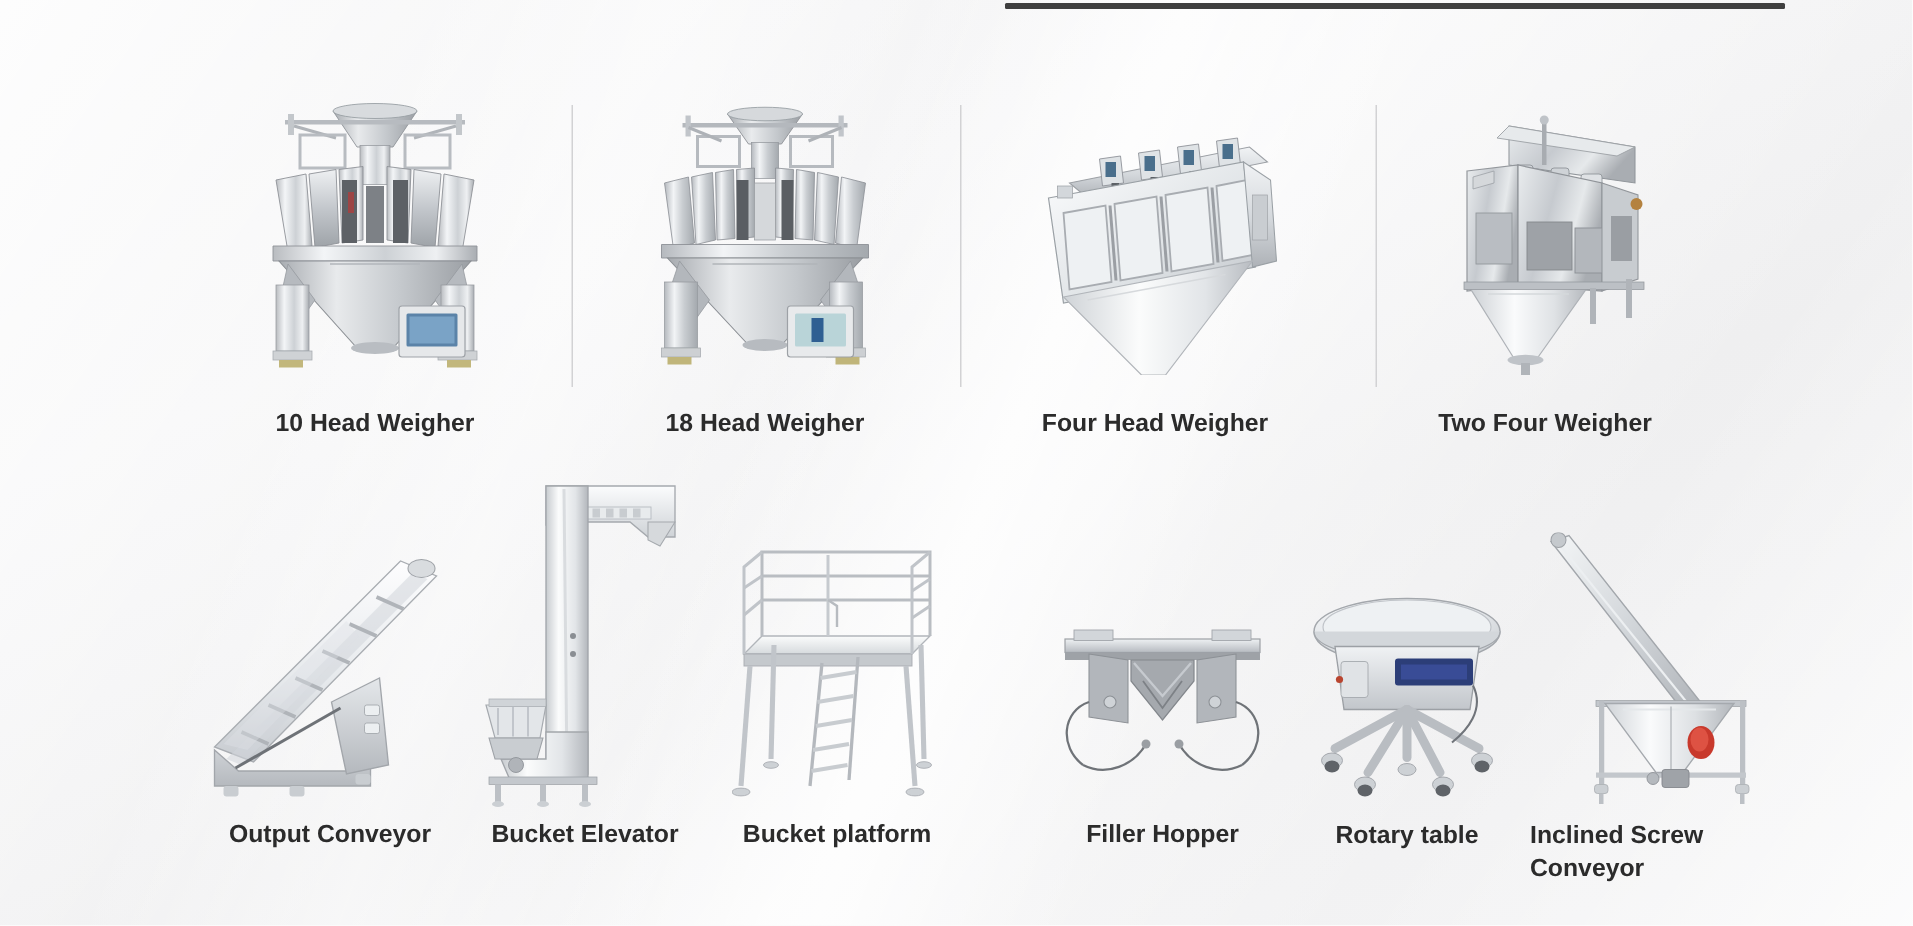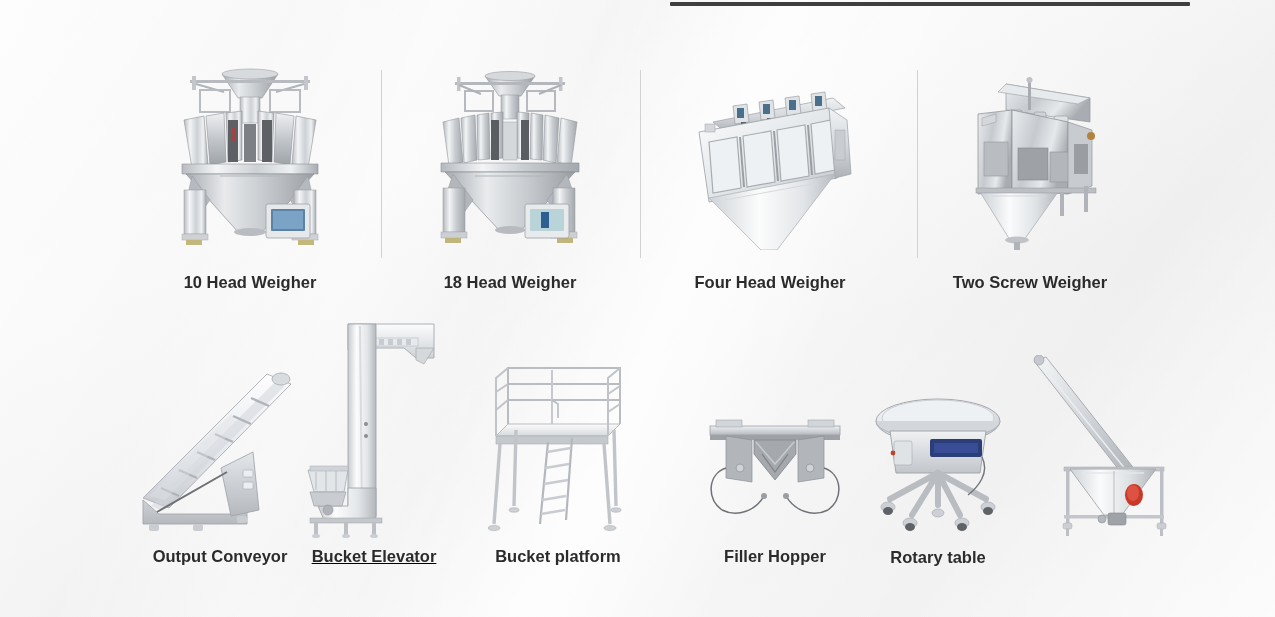--- a/index.html
+++ b/index.html
@@ -110,21 +110,21 @@
   .item2 .art2 {
     display: flex;
     align-items: flex-end;
     justify-content: center;
   }
   .item2 .cap {
     margin-top: 8px;
   }
 
   .p-output   { left: 20px;  top: 28px;  width: 180px; }
-  .p-bucket   { left: 176px; top: 0px;   width: 176px; text-decoration: underline; }
+  .p-bucket   { left: 192px; top: 0px;   width: 176px; }
   .p-platform { left: 358px; top: 40px;  width: 180px; }
   .p-timing   { left: 580px; top: 90px;  width: 170px; }
   .p-rotary   { left: 740px; top: 66px;  width: 176px; }
   .p-screw    { left: 910px; top: 35px;  width: 190px; }
 
   .p-output .art2   { height: 192px; }
   .p-bucket .art2   { height: 220px; }
   .p-platform .art2 { height: 180px; }
   .p-timing .art2   { height: 130px; }
   .p-rotary .art2   { height: 155px; }
@@ -401,21 +401,21 @@
           <path d="M30 118 L108 118 L74 166 L60 166 Z" fill="url(#fun4)" stroke="#aeb2b7" stroke-width="0.8"></path>
           <path d="M42 122 L96 122" stroke="#d5d8db" stroke-width="1"></path>
           <ellipse cx="67" cy="166" rx="12" ry="3.5" fill="#bfc3c8"></ellipse>
           <rect x="64" y="168" width="6" height="8" fill="#b0b4b9"></rect>
 
           <rect x="26" y="114" width="120" height="5" fill="#bcc0c5" stroke="#93979c" stroke-width="0.5"></rect>
           <rect x="110" y="118" width="4" height="24" fill="#b0b4b9"></rect>
           <rect x="134" y="112" width="4" height="26" fill="#b0b4b9"></rect>
         </svg>
       </div>
-      <div class="cap cap1">Two Screw Weigher</div>
+      <div class="cap cap1">Two Four Weigher</div>
     </div>
   </div>
 
   <div class="row2">
 
     <div class="item2 p-output">
       <div class="art2">
         <svg width="170" height="190" viewBox="0 0 170 190">
           <defs>
             <linearGradient id="belt5" x1="0" y1="0" x2="0" y2="1">
@@ -710,15 +710,16 @@
           <circle cx="72" cy="164" r="4" fill="#b5b9be" stroke="#8d9196" stroke-width="0.6"></circle>
 
           <g fill="#cbcfd3" stroke="#a5a9ae" stroke-width="0.5">
             <rect x="33" y="168" width="9" height="6" rx="2"></rect>
             <rect x="127" y="168" width="9" height="6" rx="2"></rect>
           </g>
           <rect x="36" y="174" width="3" height="7" fill="#bcc0c5"></rect>
           <rect x="130" y="174" width="3" height="7" fill="#bcc0c5"></rect>
         </svg>
       </div>
+      <div class="cap">Inclined Screw Conveyor</div>
     </div>
   </div>
 </div>
 
 </body></html>

